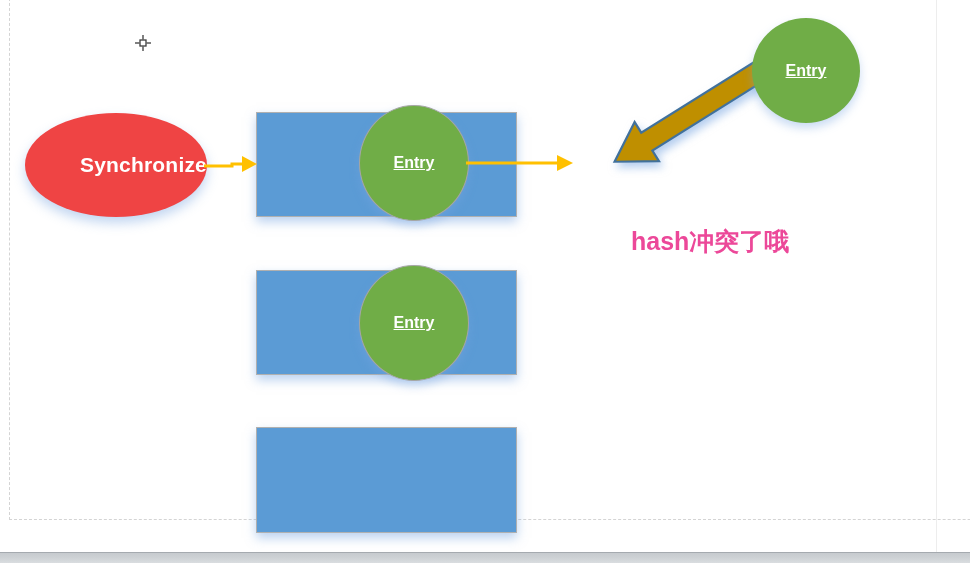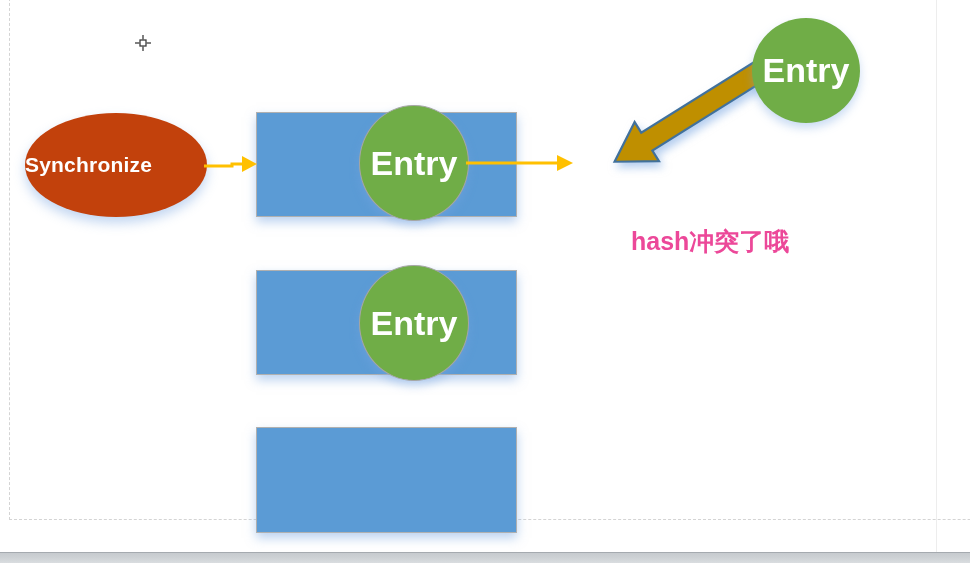--- a/index.html
+++ b/index.html
@@ -11,40 +11,40 @@
   .placeholder-border{
     position:absolute;left:9px;top:-12px;width:1400px;height:531px;
     border-left:1px dashed #d4d4d4;border-bottom:1px dashed #d4d4d4;
   }
   .canvas-right-edge{
     position:absolute;left:936px;top:0;width:1px;height:553px;background:#ededed;
   }
   
   .sync-ellipse{
     position:absolute;left:25px;top:113px;width:182px;height:104px;border-radius:50%;
-    background:#c2410c;display:flex;align-items:center;justify-content:flex-start;
+    background:#ef4444;display:flex;align-items:center;justify-content:flex-end;
     box-shadow:0 6px 12px rgba(120,165,225,.45);
   }
   .sync-ellipse span{color:#fff;font-weight:bold;font-size:21px;letter-spacing:.2px;}
   
   .bucket{
     position:absolute;left:256px;width:261px;height:105px;background:#5b9bd5;
     border:1px solid #b0b0b0;box-shadow:0 5px 10px rgba(120,165,225,.5);
     box-sizing:border-box;
   }
   .bucket.b1{top:112px;}
   .bucket.b2{top:270px;}
   .bucket.b3{top:427px;height:106px;}
   
   .entry-circle{
     position:absolute;border-radius:50%;background:#70ad47;
     display:flex;align-items:center;justify-content:center;
     box-shadow:0 5px 10px rgba(120,165,225,.4);
   }
-  .entry-circle span{color:#fff;font-weight:bold;font-size:34px;}
+  .entry-circle span{color:#fff;font-weight:bold;font-size:16px;text-decoration:underline;}
   .entry-c1{left:359px;top:105px;width:108px;height:114px;border:1px solid #a6a6a6;z-index:2;}
   .entry-c2{left:359px;top:265px;width:108px;height:114px;border:1px solid #a6a6a6;z-index:2;}
   .entry-c3{left:752px;top:18px;width:108px;height:105px;z-index:4;}
   
   .arrows{position:absolute;left:0;top:0;z-index:3;}
   
   .annotation{
     position:absolute;left:631px;top:225px;z-index:2;
     color:#ec4899;font-weight:bold;font-size:25px;white-space:nowrap;
   }

